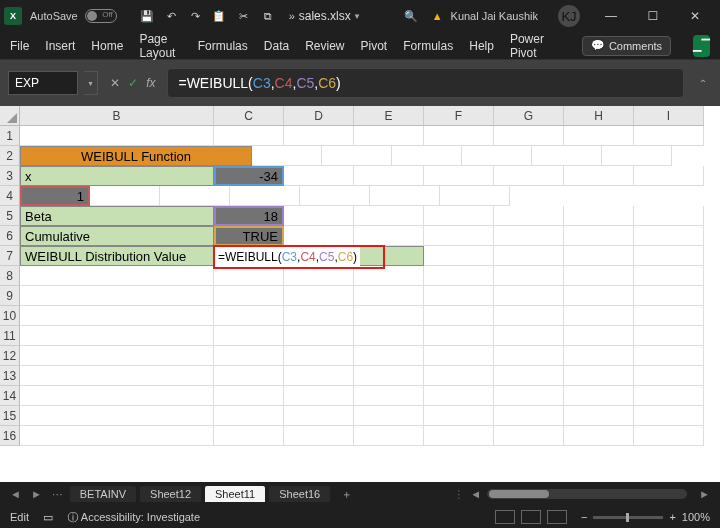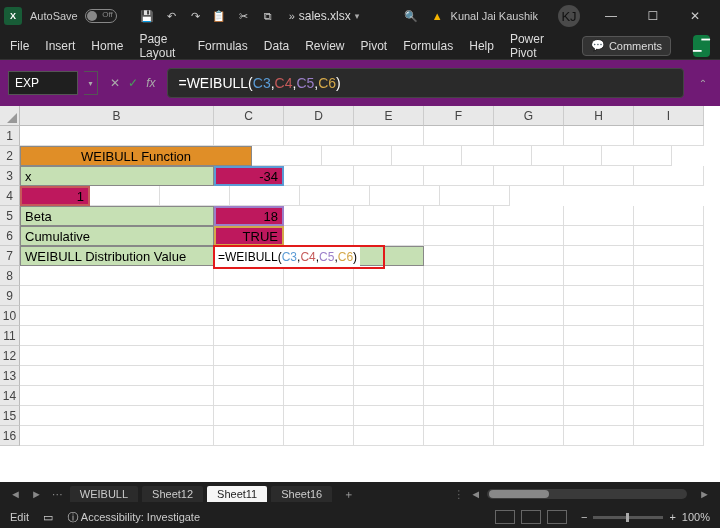--- a/index.html
+++ b/index.html
@@ -26,21 +26,21 @@
   .winctrls .btn { width:42px; height:32px; display:flex; align-items:center; justify-content:center; color:#ccc; font-size:12px;}
 
   
   .ribbon { height: 28px; background:#1f1f1f; display:flex; align-items:center; padding:0 10px; gap:16px; color:#ddd; font-size:12px; border-bottom:1px solid #333;}
   .ribbon .tab { height:28px; display:flex; align-items:center; cursor:default;}
   .ribbon .collapse{flex:1;}
   .comments { background:#333; border:1px solid #555; height:20px; border-radius:4px; padding:0 8px; display:flex; align-items:center; gap:4px; font-size:11px;}
   .share { width:26px; height:22px; background:#107c41; border-radius:4px; display:flex; align-items:center; justify-content:center; margin-left:6px;}
 
   
-  .fbar { height: 46px; background:#701a75; display:flex; align-items:center; padding:0 8px; gap:6px; }
+  .fbar { height: 46px; background:#404040; display:flex; align-items:center; padding:0 8px; gap:6px; }
   .namebox { width:70px; height:24px; background:#1f1f1f; border:1px solid #555; color:#fff; font-size:12px; display:flex; align-items:center; padding:0 6px;}
   .namebox-dd{width:14px;height:24px;border:1px solid #555;border-left:none;display:flex;align-items:center;justify-content:center;color:#aaa;font-size:8px;}
   .fnbtns{display:flex;align-items:center;color:#aaa;gap:8px;margin:0 6px; font-size:12px;}
   .fnbtns .x{color:#aaa;}
   .fnbtns .chk{color:#4a9e5c;}
   .fnbtns .fx{font-style:italic;}
   .formula-input{flex:1; height:30px; background:#2a2a2a; border:1px solid #444; border-radius:4px; color:#fff; font-size:14px; padding:0 10px; display:flex; align-items:center;}
   .expand{width:18px; color:#aaa; text-align:center; font-size:10px; margin-left:4px;}
 
   
@@ -54,21 +54,21 @@
   .cells{position:absolute;left:20px;top:20px;right:0;bottom:0;}
   .row{display:flex;height:20px;}
   .cell{border-right:1px solid #ddd;border-bottom:1px solid #ddd;font-size:13px;padding:0 4px;display:flex;align-items:center;overflow:hidden;white-space:nowrap;color:#000;}
   .w-b{width:194px;}
   .w-c{width:70px;}
   .w-std{width:70px;}
   .right{justify-content:flex-end;}
   
   .hdr-merge{background:#e08e27;border:1px solid #888;color:#000;justify-content:center;font-size:13px;}
   .lbl{background:#c6e0b4;border:1px solid #888;}
-  .val{background:#be185d;border:1px solid #888;}
+  .val{background:#737373;border:1px solid #888;}
   .val-c3{border:2px solid #5b9bd5 !important;}
   .val-c4{border:2px solid #c55a5a !important;}
   .val-c5{border:2px solid #9b7fc9 !important;}
   .val-c6{border:2px solid #d4a84a !important;}
   .edit-cell{border:1px solid #888;background:#fff;position:relative;overflow:visible;width:70px;}
   .edit-content{position:absolute;left:0;top:0;height:20px;display:flex;align-items:center;padding:0 3px;font-size:12px;white-space:nowrap;background:#fff;z-index:2;}
   .d7{background:#c6e0b4;border:1px solid #888;}
   .redbox{position:absolute;border:2px solid #e21a1a;pointer-events:none;z-index:5;}
 
   
@@ -392,21 +392,21 @@
         </div>
 
       <div class="redbox" style="left:193px;top:119px;width:172px;height:24px;"></div>
     </div>
   </div>
 
   <div class="sheettabs">
     <span class="nav">◄</span>
     <span class="nav">►</span>
     <span class="nav">⋯</span>
-    <div class="stab">WEIBULL</div>
+    <div class="stab">BETAINV</div>
     <div class="stab">Sheet12</div>
     <div class="stab active">Sheet11</div>
     <div class="stab">Sheet16</div>
     <span class="addsheet">＋</span>
     <div class="gap"></div>
     <span style="color:#666;">⋮</span>
     <span class="nav">◄</span>
     <div class="hscroll">
         <div class="thumb"></div>
       </div>

